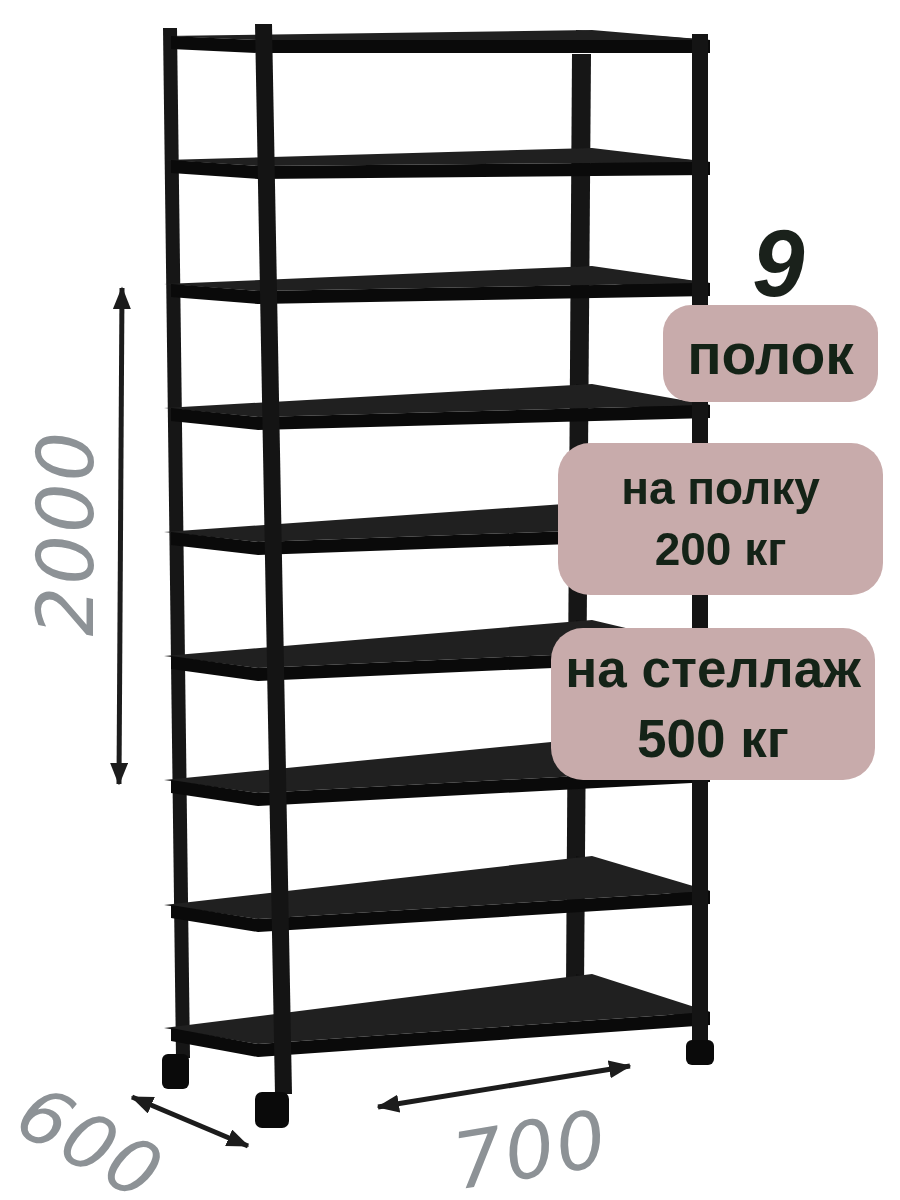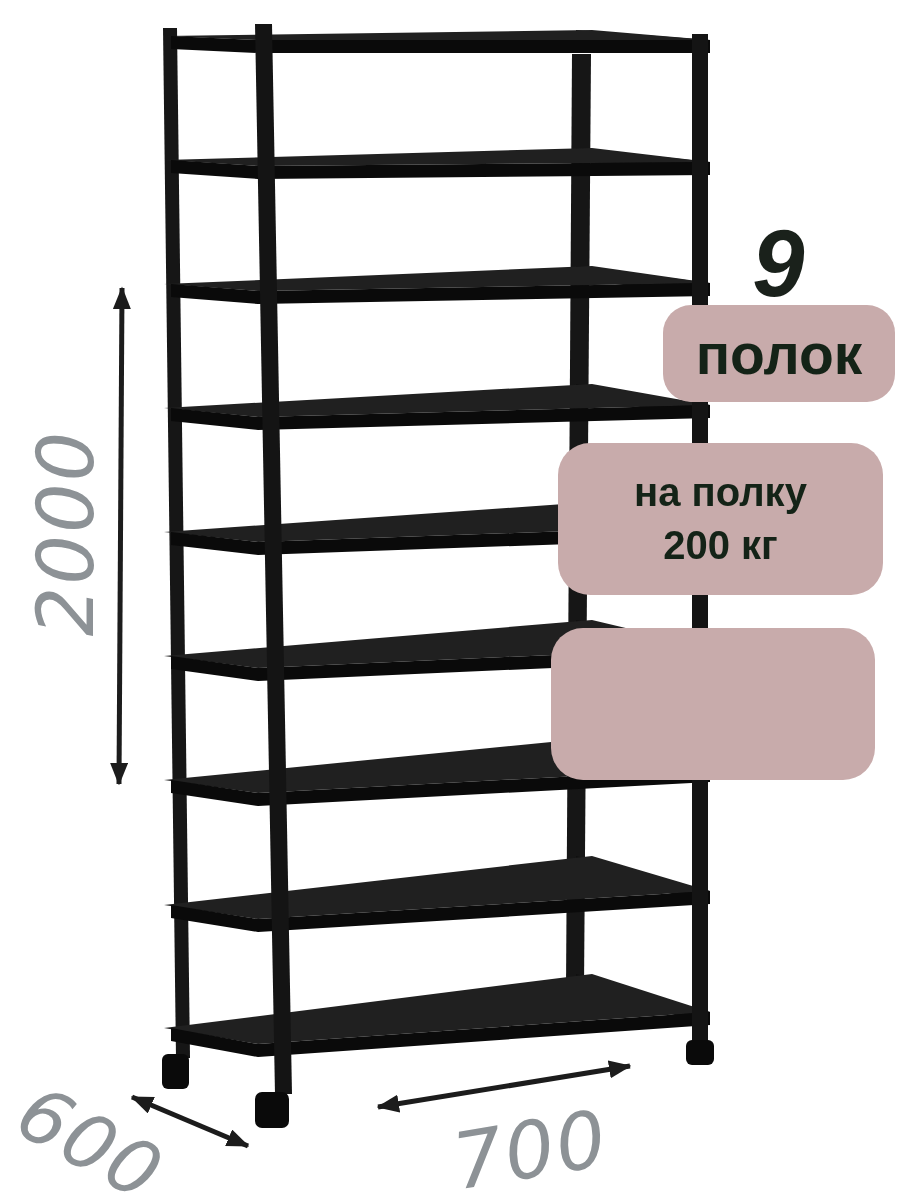--- a/index.html
+++ b/index.html
@@ -30,22 +30,22 @@
     font-style:italic;font-weight:700;font-size:94px;line-height:100px;
     text-align:center;
   }
   .badge{
     position:absolute;z-index:3;
     background:var(--badge-bg,#c8abab);
     color:var(--badge-text,#142317);
     font-weight:700;text-align:center;
     display:flex;flex-direction:column;justify-content:center;align-items:center;
   }
-  .badge-count{left:663px;top:305px;width:232px;height:97px;border-radius:28px;font-size:57px;}
-  .badge-shelf{left:558px;top:443px;width:325px;height:152px;border-radius:32px;font-size:40px;line-height:1.33;}
+  .badge-count{left:663px;top:305px;width:215px;height:97px;border-radius:28px;font-size:57px;}
+  .badge-shelf{left:558px;top:443px;width:325px;height:152px;border-radius:32px;font-size:46px;line-height:1.33;}
   .badge-rack{left:551px;top:628px;width:324px;height:152px;border-radius:32px;font-size:53px;line-height:1.33;}
 </style>
 </head>
 <body>
 
 <div class="canvas">
 
   <svg class="rack-svg" width="900" height="1200" viewBox="0 0 900 1200">
     <defs>
       <marker id="ah" markerUnits="strokeWidth" markerWidth="4.5" markerHeight="3.6" refX="4.2" refY="1.8" orient="auto">
@@ -133,15 +133,17 @@
   <div class="badge badge-count">
     <span>полок</span>
   </div>
 
   <div class="badge badge-shelf">
     <span>на полку</span>
     <span>200 кг</span>
   </div>
 
   <div class="badge badge-rack">
+    <span>на стеллаж</span>
+    <span>500 кг</span>
   </div>
 
 </div>
 
 </body></html>

